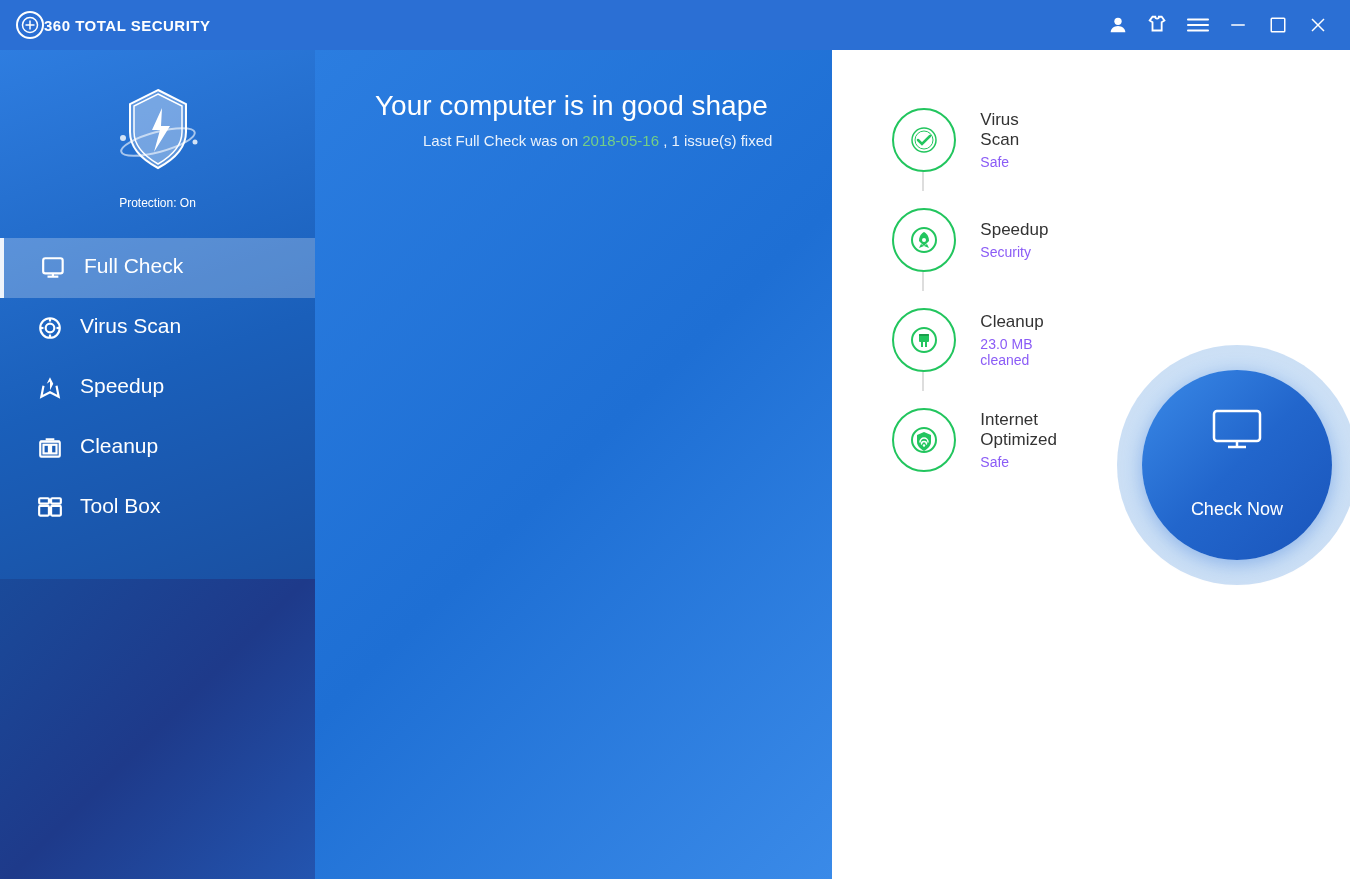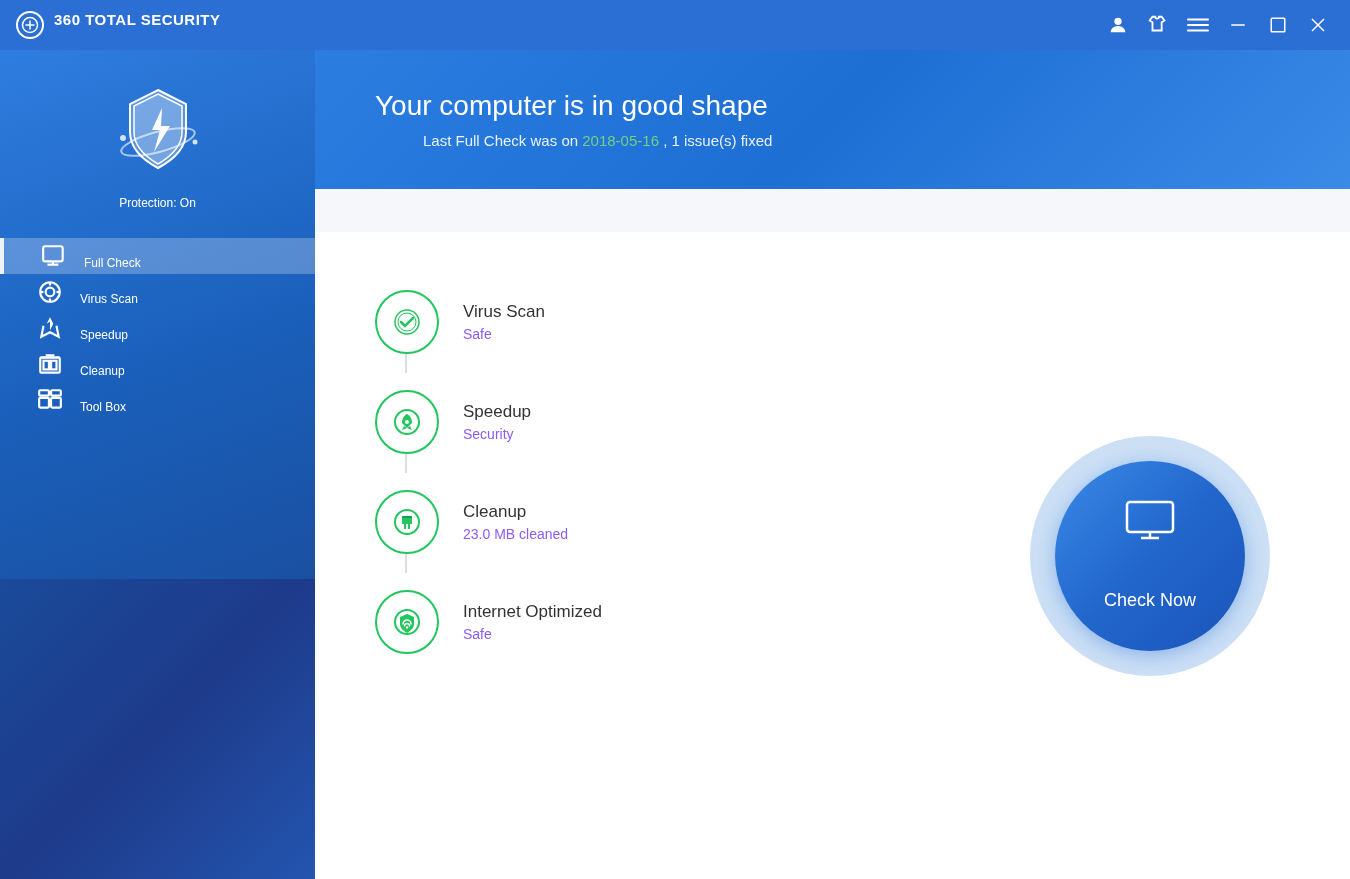--- a/index.html
+++ b/index.html
@@ -10,22 +10,21 @@
       height: 50px;
       background: #2b6fd4;
       display: flex;
       align-items: center;
       justify-content: space-between;
       padding: 0 16px;
       flex-shrink: 0;
     }
     .title-bar-left {
       display: flex;
-      align-items: flex-start;
-      gap: 10px;
+      align-items: center;
       color: white;
       font-size: 15px;
       font-weight: 600;
       letter-spacing: 0.5px;
     }
     .title-bar-logo {
       width: 28px;
       height: 28px;
       border: 2px solid white;
       border-radius: 50%;
@@ -93,25 +92,25 @@
       color: white;
       font-size: 12px;
       margin-bottom: 28px;
       font-weight: 400;
     }
 
     
     .nav-item {
       width: 100%;
       display: flex;
-      align-items: flex-end;
+      align-items: flex-start;
       gap: 16px;
-      padding: 4px 36px;
-      color: white;
-      font-size: 12px;
+      padding: 16px 36px;
+      color: white;
+      font-size: 21px;
       cursor: pointer;
       position: relative;
     }
     .nav-item.active {
       background: rgba(255,255,255,0.25);
     }
     .nav-item.active::left {
       content: '';
       position: absolute;
       left: 0;
@@ -119,23 +118,22 @@
       bottom: 0;
       width: 4px;
       background: white;
     }
     .nav-icon { width: 28px; height: 28px; display: flex; align-items: center; justify-content: center; flex-shrink: 0; }
 
     
     .content-area {
       flex: 1;
       display: flex;
-      flex-direction: column;
+      flex-direction: row;
       background: #f5f7fa;
-      gap: 43px;
     }
 
     
     .header-banner {
       background: linear-gradient(135deg, #2b7de0 0%, #1e6fd4 50%, #3a8ae8 100%);
       padding: 40px 60px;
       color: white;
       flex-shrink: 0;
     }
     .header-title {

